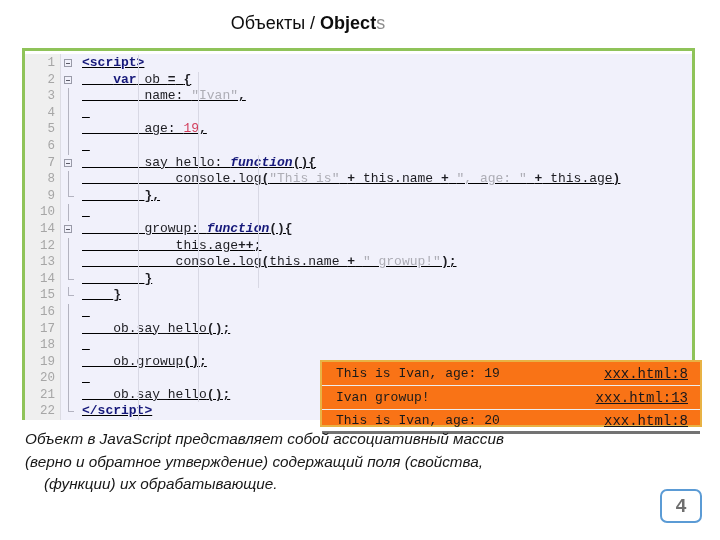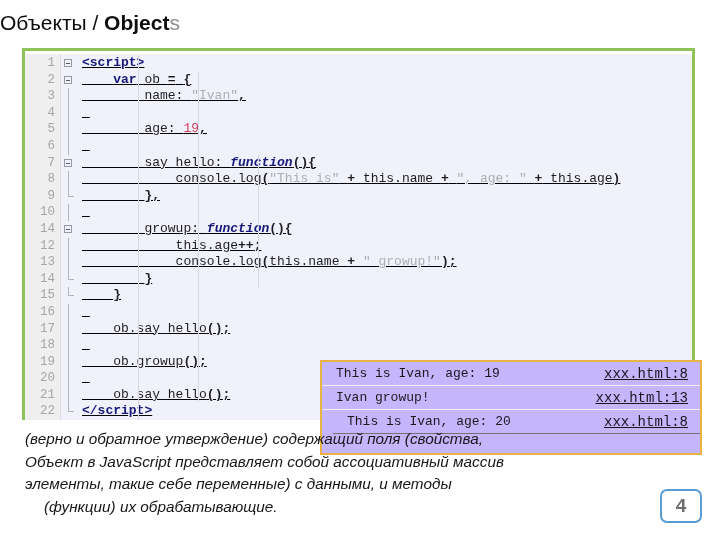--- a/index.html
+++ b/index.html
@@ -14,22 +14,22 @@
     font-family: "Liberation Sans", sans-serif;
     position: relative;
   }
 
   
   #slide-title {
     position: absolute;
     left: 0;
     top: 6px;
     width: 616px;
-    text-align: left;
-    font-size: 21px;
+    text-align: center;
+    font-size: 18px;
     line-height: 34px;
     color: #0d0d0d;
     white-space: nowrap;
   }
   #slide-title .t-plain { font-weight: 400; }
   #slide-title .t-bold  { font-weight: 700; }
   #slide-title .t-gray  { font-weight: 400; color: #8d8d8d; }
 
   
   #code-panel {
@@ -144,38 +144,38 @@
   .num     { color: #d23f5d; }
   .op      { color: #1d1d22; font-weight: 700; }
   .pn      { color: #1d1d22; font-weight: 700; }
 
   
   #console-box {
     position: absolute;
     left: 295px;
     top: 309px;
     width: 382px;
-    height: 95px;
+    height: 67px;
     box-sizing: border-box;
     border: 2px solid #e8b244;
-    background: #c4b5fd;
+    background: #f97316;
   }
   .console-row {
     height: 24px;
     display: flex;
     align-items: center;
     justify-content: space-between;
     padding: 0 12px 0 14px;
     box-sizing: border-box;
     border-bottom: 1px solid #ededed;
     font-family: "Liberation Mono", "DejaVu Sans Mono", monospace;
     font-size: 13px;
     color: #1a1a1a;
   }
-  .console-row:nth-child(3) { border-bottom: 1px solid #737373; margin-left: 11px; }
+  .console-row:nth-child(3) { border-bottom: 3px solid #737373; }
   .console-src {
     text-decoration: underline;
     color: #17171c;
     font-family: "Liberation Mono", "DejaVu Sans Mono", monospace;
     font-size: 14px;
   }
   #console-pad { height: 20px; }
 
   
   #caption {
@@ -356,19 +356,18 @@
     </div>
     <div class="console-row">
       <span>This is Ivan, age: 20</span>
       <span class="console-src">xxx.html:8</span>
     </div>
     <div id="console-pad"></div>
   </div>
 </div>
 
 <div id="caption">
+  <div>Объект в JavaScript представляет собой ассоциативный массив</div>
   <div>(верно и обратное утверждение) содержащий поля (свойства,</div>
-  <div>Объект в JavaScript представляет собой ассоциативный массив</div>
-  <div>элементы, такие себе переменные) с данными, и методы</div>
   <div class="nowrapend">(функции) их обрабатывающие.</div>
 </div>
 
 <div id="page-badge">4</div>
 
 </body></html>

